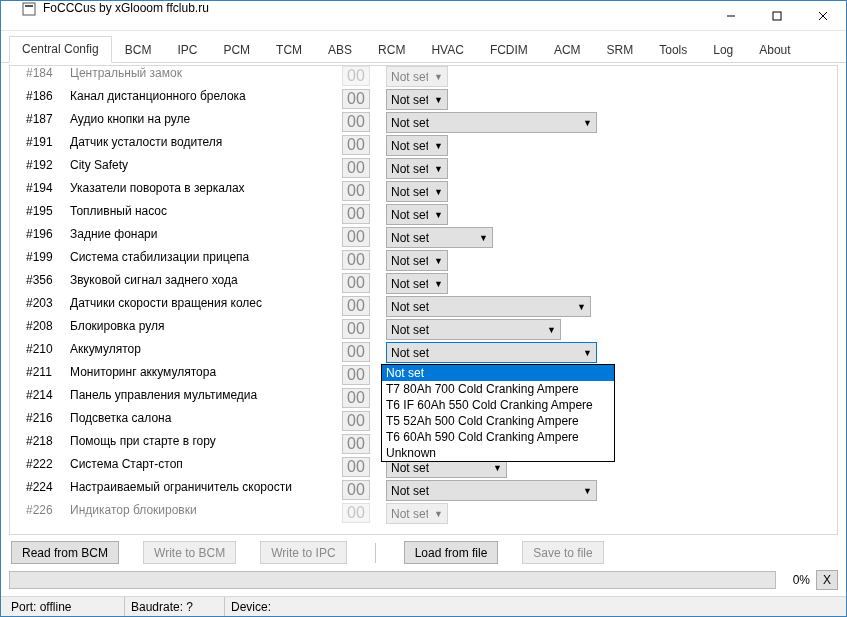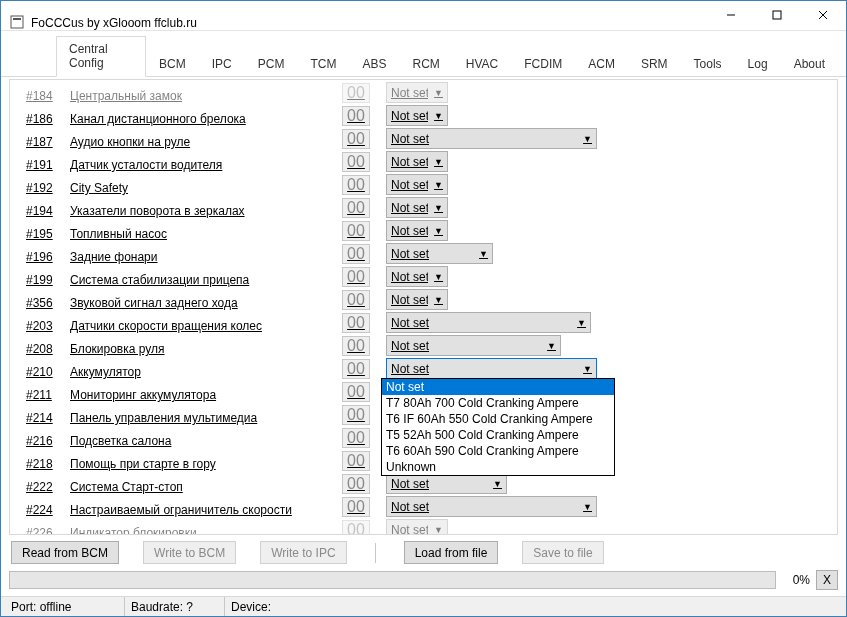--- a/index.html
+++ b/index.html
@@ -1,28 +1,28 @@
 <!DOCTYPE html>
 <html><head>
 <meta charset="utf-8">
 <style>
 * { box-sizing: border-box; margin: 0; padding: 0; font-family: "Segoe UI", Tahoma, sans-serif; font-size: 12px; }
 body { background: #fff; color: #000; }
 .window { width: 847px; height: 617px; border: 1px solid #3a7fb6; display: flex; flex-direction: column; background: #fff; }
-.titlebar { height: 30px; background: #fff; display: flex; align-items: flex-end; border-bottom: 1px solid #e5e5e5; }
+.titlebar { height: 30px; background: #fff; display: flex; align-items: flex-start; border-bottom: 1px solid #e5e5e5; padding-left: 12px; }
 .titlebar .icon { width: 16px; height: 16px; margin: 0 6px 0 8px; display: inline-flex; align-items: center; justify-content: center; }
 .titlebar .title { flex: 1; font-size: 12px; color: #000; }
 .titlebar .wbtn { width: 46px; height: 30px; display: flex; align-items: center; justify-content: center; color: #000; }
 .tabs { display: flex; align-items: flex-end; padding: 4px 8px 0 8px; border-bottom: 1px solid #d9d9d9; background: #fff; }
 .tab { padding: 5px 12px 6px 12px; border: 1px solid transparent; border-bottom: none; color: #333; position: relative; top: 1px; cursor: pointer; }
-.tab.active { border-color: #d9d9d9; background: #fff; border-bottom: 1px solid #fff; margin-left: 47px; }
+.tab.active { border-color: #d9d9d9; background: #fff; border-bottom: 1px solid #fff; }
 .content { flex: 1; display: flex; flex-direction: column; padding: 2px 8px 0 8px; overflow: hidden; }
 .scrollwrap { flex: 1; border: 1px solid #d9d9d9; overflow: hidden; position: relative; }
 .scrollbody { position: absolute; inset: 0; overflow-y: scroll; overflow-x: hidden; }
-.row { display: flex; align-items: flex-end; height: 23px; padding-left: 16px; gap: 4px; text-decoration: underline; }
+.row { display: flex; align-items: flex-start; height: 23px; padding-left: 16px; gap: 4px; }
 .row .id { width: 40px; color: #000; }
 .row .label { flex: 0 0 268px; color: #000; white-space: nowrap; overflow: hidden; }
 .row .hexbox { width: 28px; height: 20px; border: 1px solid #c7c7c7; background: #efefef; color: #8a8a8a; display: flex; align-items: center; justify-content: center; font-size: 16px; }
 .row .sep { width: 8px; }
 .row .combo { height: 21px; border: 1px solid #adadad; background: #e1e1e1; display: flex; align-items: center; padding: 0 4px; cursor: pointer; position: relative; }
 .row .combo.open { border-color: #0078d7; }
 .row .combo .ctext { flex: 1; white-space: nowrap; overflow: hidden; }
 .row .combo .arrow { margin-left: 6px; font-size: 9px; color: #000; }
 .dropdown { position: absolute; left: 371px; width: 234px; border: 1px solid #000; background: #fff; z-index: 10; }
 .dropdown .opt { padding: 1px 4px; white-space: nowrap; cursor: pointer; }

